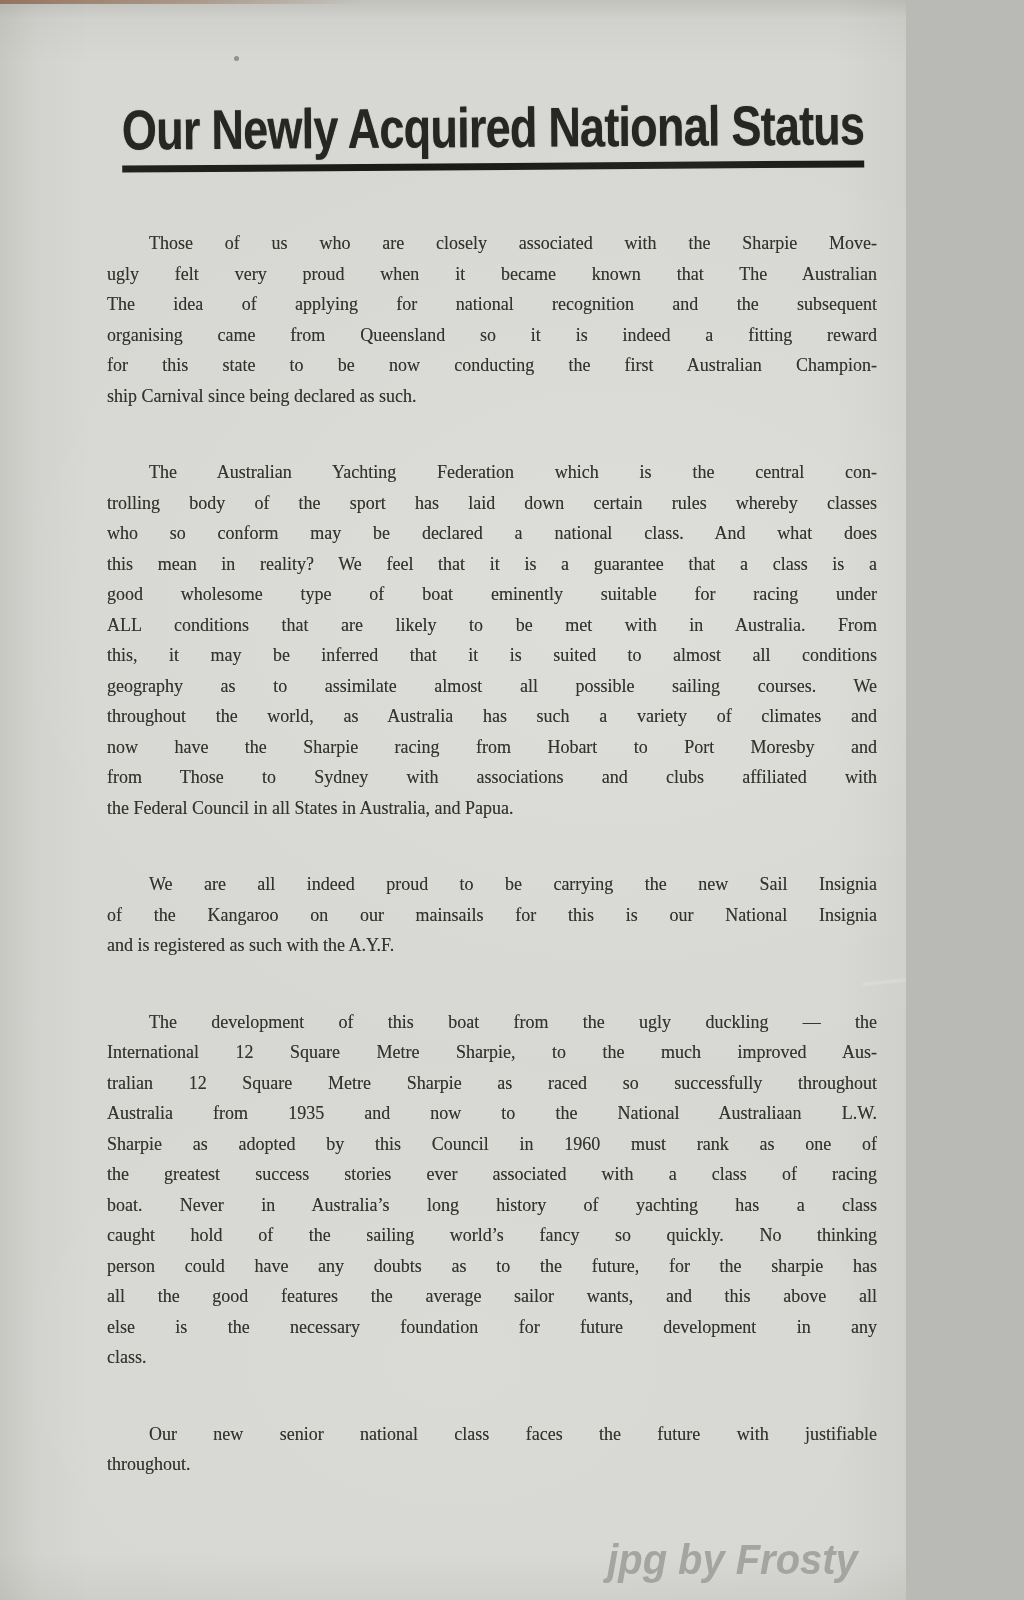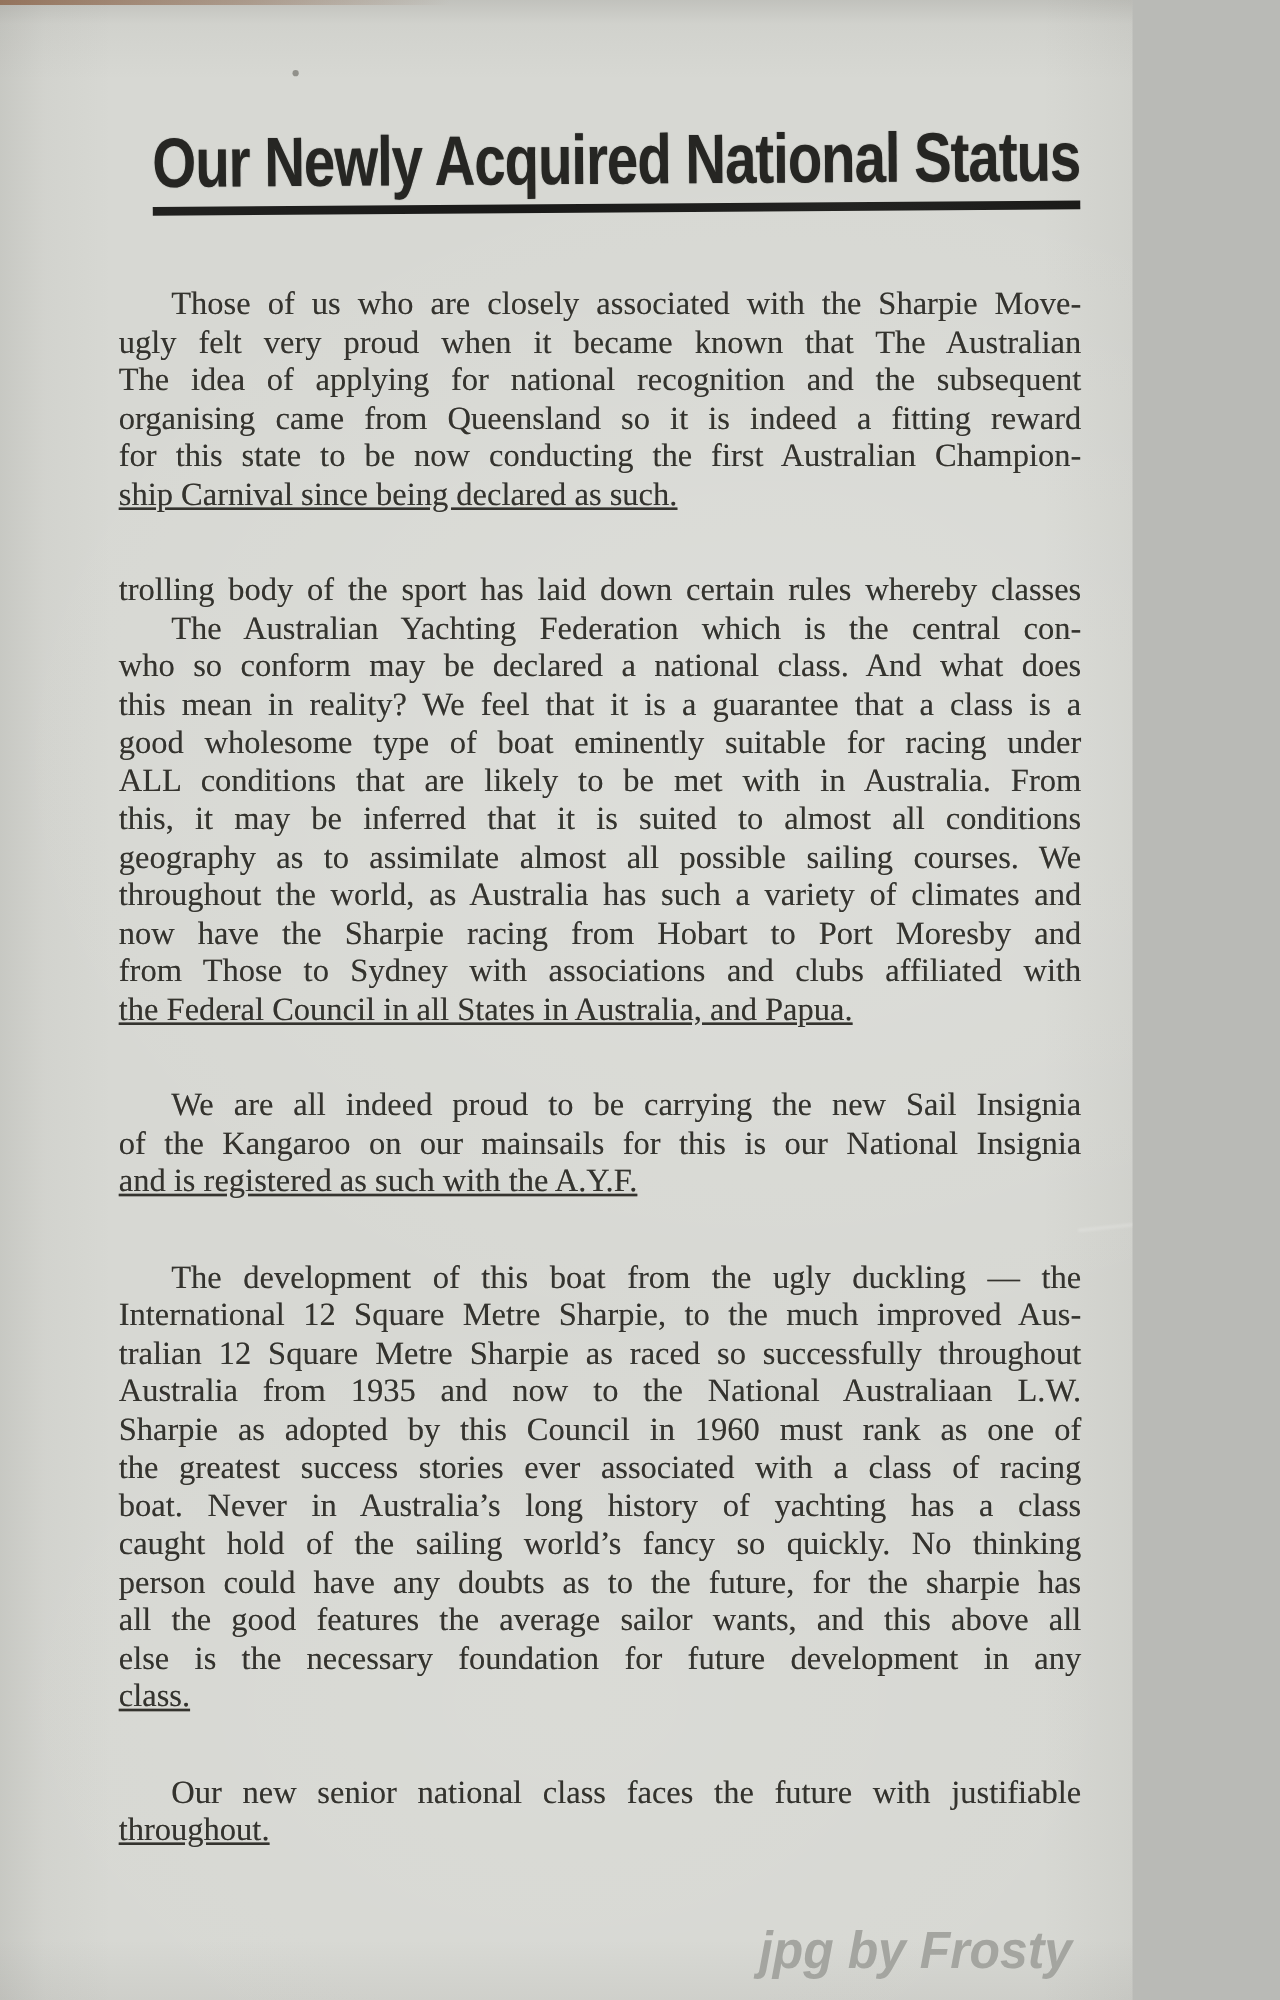--- a/index.html
+++ b/index.html
@@ -62,35 +62,35 @@
     transform-origin: left center;
     text-shadow: 0 0 1px rgba(38,38,35,0.55);
   }
   .title-rule {
     margin-top: 5px;
     height: 7px;
     background: linear-gradient(90deg, #21211f, #191918 40%, #232321 75%, #1b1b19);
   }
 
   .article {
-    position: absolute; left: 95px; top: 228px; width: 770px;
+    position: absolute; left: 107px; top: 228px; width: 770px;
     color: #34332e;
-    font-size: 26px;
+    font-size: 18px;
     text-shadow: 0 0 0.5px rgba(52,51,46,0.5);
   }
   .paragraph { margin: 0 0 46px 0; }
   .pline {
     height: 30.5px;
     line-height: 30.5px;
     text-align: justify;
     text-align-last: justify;
     white-space: normal;
   }
   .pline.first { text-indent: 42px; }
-  .pline.last { text-align-last: left; text-decoration: underline; }
+  .pline.last { text-align-last: left; }
 
   .watermark {
     position: absolute; right: 48px; bottom: 16px;
     font-family: "Liberation Sans", "DejaVu Sans", sans-serif;
     font-weight: 700;
     font-style: italic;
     font-size: 42px;
     letter-spacing: 0px;
     color: #a4a5a0;
     transform: scaleX(0.95);
@@ -119,22 +119,22 @@
   <div class="article">
       <div class="paragraph">
         <div class="pline first">Those of us who are closely associated with the Sharpie Move-</div>
         <div class="pline">ugly felt very proud when it became known that The Australian</div>
         <div class="pline">The idea of applying for national recognition and the subsequent</div>
         <div class="pline">organising came from Queensland so it is indeed a fitting reward</div>
         <div class="pline">for this state to be now conducting the first Australian Champion-</div>
         <div class="pline last">ship Carnival since being declared as such.</div>
       </div>
       <div class="paragraph">
+        <div class="pline first">The Australian Yachting Federation which is the central con-</div>
         <div class="pline">trolling body of the sport has laid down certain rules whereby classes</div>
-        <div class="pline first">The Australian Yachting Federation which is the central con-</div>
         <div class="pline">who so conform may be declared a national class. And what does</div>
         <div class="pline">this mean in reality? We feel that it is a guarantee that a class is a</div>
         <div class="pline">good wholesome type of boat eminently suitable for racing under</div>
         <div class="pline">ALL conditions that are likely to be met with in Australia. From</div>
         <div class="pline">this, it may be inferred that it is suited to almost all conditions</div>
         <div class="pline">geography as to assimilate almost all possible sailing courses. We</div>
         <div class="pline">throughout the world, as Australia has such a variety of climates and</div>
         <div class="pline">now have the Sharpie racing from Hobart to Port Moresby and</div>
         <div class="pline">from Those to Sydney with associations and clubs affiliated with</div>
         <div class="pline last">the Federal Council in all States in Australia, and Papua.</div>

